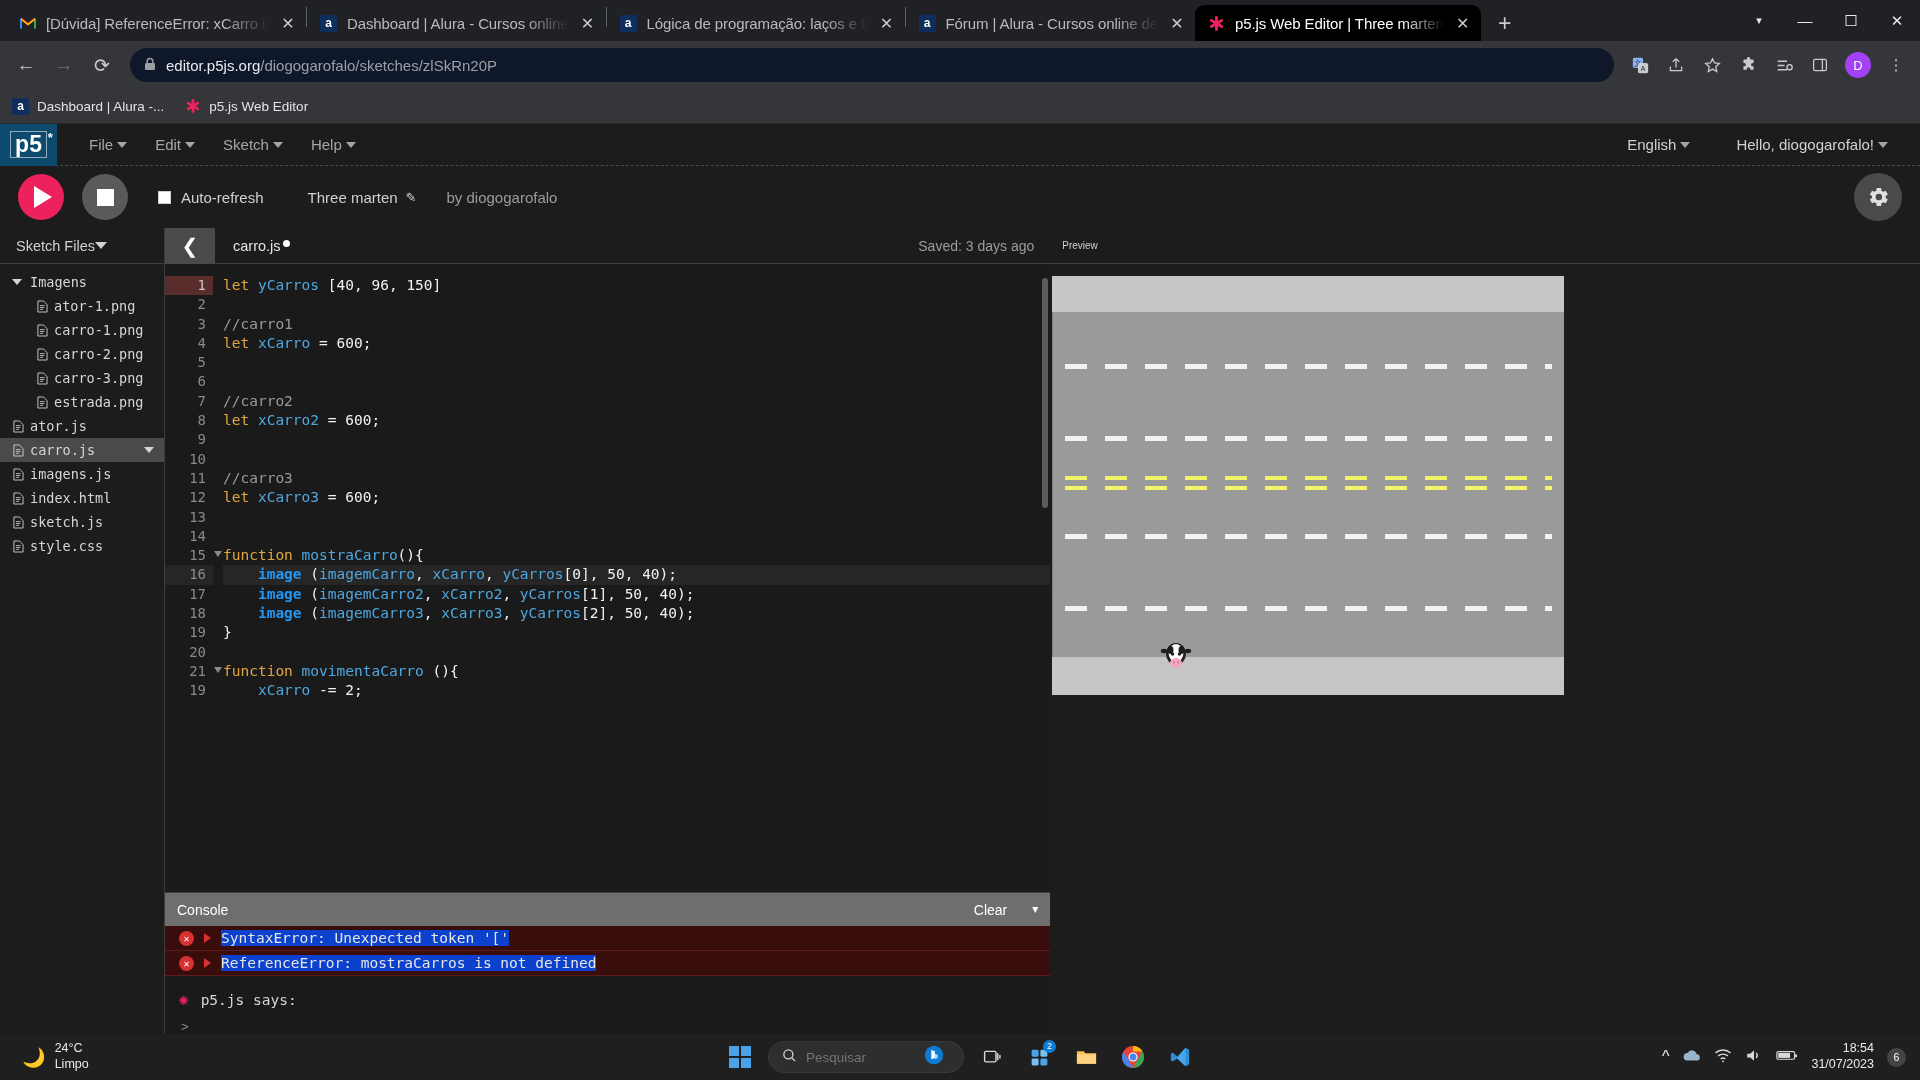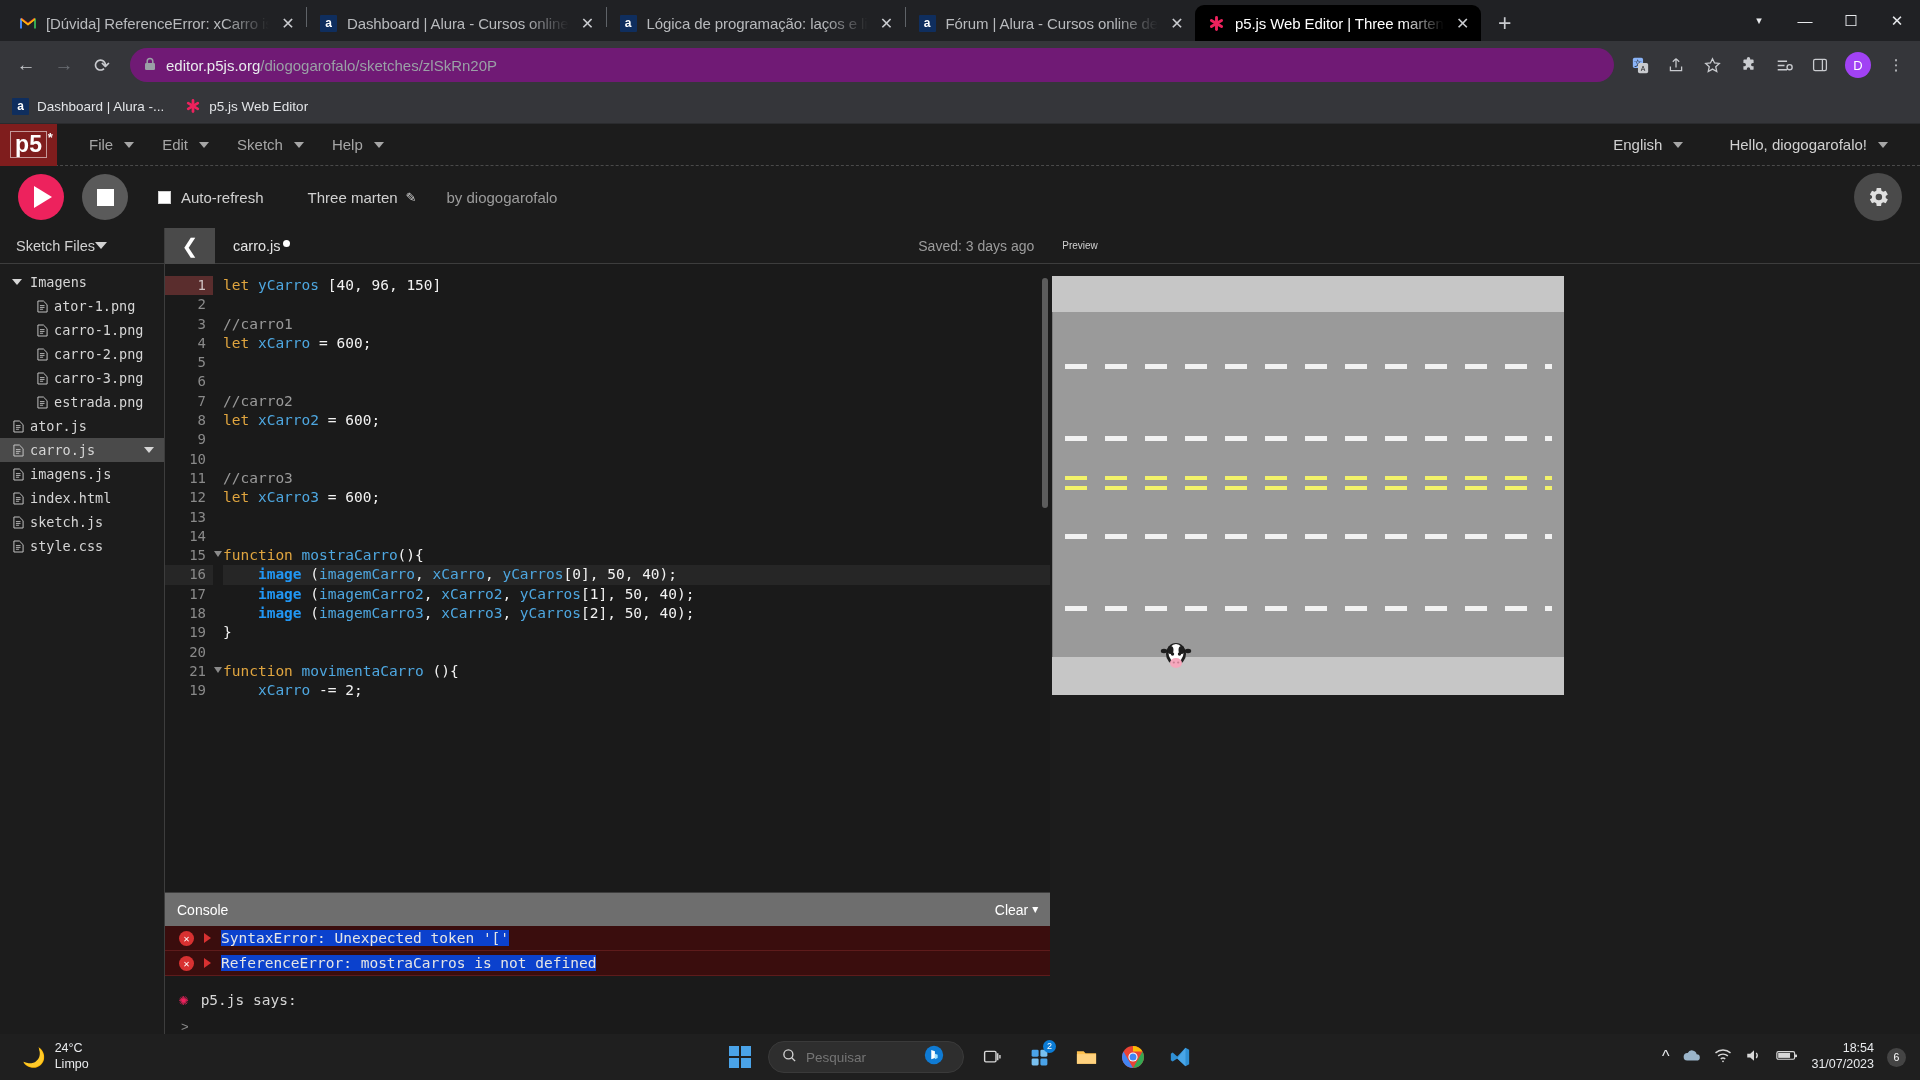--- a/index.html
+++ b/index.html
@@ -41,21 +41,21 @@
   .wincontrols { position:absolute; right:0; top:0; height:41px; display:flex; align-items:center; }
   .wc { width:46px; height:41px; display:flex; align-items:center; justify-content:center; color:#e8eaed; font-size:15px;}
   .caret-down-win { width:46px; height:41px; display:flex; align-items:center; justify-content:center; color:#e8eaed; font-size:11px;}
 
   
   .omnirow { height:48px; background:#35363a; display:flex; align-items:center; padding:0 8px; gap:2px; flex:0 0 48px;}
   .navbtn { width:36px; height:36px; border-radius:50%; display:flex; align-items:center; justify-content:center;
             color:#c9cbcf; font-size:19px; }
   .navbtn.disabled { color:#6c7075; }
   .omnibox {
-    flex: 1 1 auto; height:34px; background:#701a75; border-radius:17px; margin:0 8px;
+    flex: 1 1 auto; height:34px; background:#0f172a; border-radius:17px; margin:0 8px;
     display:flex; align-items:center; padding:0 14px; gap:10px; font-size:15px; min-width:0;
   }
   .omnibox .url { color:#9aa0a6; white-space:nowrap; overflow:hidden; text-overflow:ellipsis;}
   .omnibox .url b { color:#e8eaed; font-weight:400; }
   .omni-actions { display:flex; align-items:center; gap:4px; }
   .oi { width:32px; height:32px; display:flex; align-items:center; justify-content:center; color:#c9cbcf; font-size:15px;}
   .avatar-o { width:26px; height:26px; border-radius:50%; background:#a142f4; color:#fff; font-size:13px;
               display:flex; align-items:center; justify-content:center; margin:0 5px;}
 
   
@@ -63,27 +63,27 @@
                border-bottom:1px solid #2a2b2e;}
   .bm { display:flex; align-items:center; gap:8px; font-size:13.5px; color:#e2e4e7; }
   .bm-ico { width:17px; height:17px; display:flex; align-items:center; justify-content:center; }
   .alura-ico { width:17px; height:17px; background:#0f2e5e; color:#fff; font-size:12px; font-weight:700;
                display:flex; align-items:center; justify-content:center; border-radius:1px;}
 
   
   .page { flex:1 1 auto; background:#1c1c1c; display:flex; flex-direction:column; overflow:hidden; }
 
   .p5nav { height:42px; background:#1c1c1c; display:flex; align-items:center; border-bottom:1px dashed #4a4a4a;}
-  .p5logo { width:57px; height:42px; background:#7f1d1d; display:flex; align-items:center; justify-content:center;
+  .p5logo { width:57px; height:42px; background:#0c4a6e; display:flex; align-items:center; justify-content:center;
             flex:0 0 57px;}
   .p5logo-inner { border:1px solid rgba(255,255,255,.55); color:#fff; font-size:23px; font-weight:600;
                   padding:0px 4px 1px 4px; line-height:1.05; position:relative;}
   .p5logo-inner sup { font-size:13px; position:absolute; right:-7px; top:-1px;}
   .p5menu { display:flex; align-items:center; gap:4px; margin-left:20px; }
-  .p5menu-item { display:flex; align-items:center; gap:11px; padding:6px 12px; color:#a6a6a6; font-size:15px;}
+  .p5menu-item { display:flex; align-items:center; gap:4px; padding:6px 12px; color:#a6a6a6; font-size:15px;}
   .tri-d { width:0;height:0;border-left:5px solid transparent;border-right:5px solid transparent;border-top:6px solid #a6a6a6;}
   .p5nav-right { margin-left:auto; display:flex; align-items:center; gap:22px; padding-right:20px;}
   .p5nav-right .p5menu-item { color:#d1d1d1; }
 
   .p5toolbar { height:62px; background:#1c1c1c; display:flex; align-items:center; padding:0 18px; gap:18px; position:relative;}
   .playbtn { width:46px;height:46px;border-radius:50%;background:#ed225d;display:flex;align-items:center;justify-content:center;}
   .play-tri { width:0;height:0;border-top:11px solid transparent;border-bottom:11px solid transparent;border-left:18px solid #fff; margin-left:4px;}
   .stopbtn { width:46px;height:46px;border-radius:50%;background:#5a5a5a;display:flex;align-items:center;justify-content:center;}
   .stop-sq { width:17px;height:17px;background:#fff;}
   .autorefresh { display:flex; align-items:center; gap:10px; color:#d1d1d1; font-size:15px; margin-left:12px;}
@@ -137,21 +137,21 @@
   .num { color:#f2f2f2; }
   .cmt { color:#9a9a9a;margin-top:34px; }
   .pun { color:#f2f2f2; }
   .bfn { color:#2196f3; font-weight:bold; }
   .vscroll { position:absolute; right:2px; top:14px; width:6px; height:230px; background:#5c5c5c; border-radius:3px;}
 
   
   .console { flex:0 0 auto; background:#1a1a1a; border-top:1px solid #3d3d3d;}
   .console-head { height:33px; background:#6e6e6e; display:flex; align-items:center; padding:0 12px;
                   color:#fff; font-size:14px;}
-  .console-head .clear { margin-left:auto; display:flex; align-items:flex-start; gap:4px;}
+  .console-head .clear { margin-left:auto; display:flex; align-items:flex-start; gap:25px;}
   .chev { font-size:12px; }
   .console-body { background:#1a1a1a; }
   .errline { display:flex; align-items:center; gap:10px; height:25px; background:#3a0d0d;
              border-bottom:1px solid #5e1b1b; padding-left:14px;
              font-family:"DejaVu Sans Mono", monospace; font-size:14.5px;}
   .err-x { width:15px;height:15px;border-radius:50%;background:#d83131;color:#fff;font-size:10px;
            display:flex;align-items:center;justify-content:center; flex:0 0 15px;}
   .err-tri { width:0;height:0;border-top:5px solid transparent;border-bottom:5px solid transparent;border-left:7px solid #d83131;}
   .err-text { background:#0b41cd; color:#e5e5e5;text-align:center; }
   .p5says { display:flex; align-items:center; gap:12px; padding:14px 0 0 14px; color:#d6d6d6;

